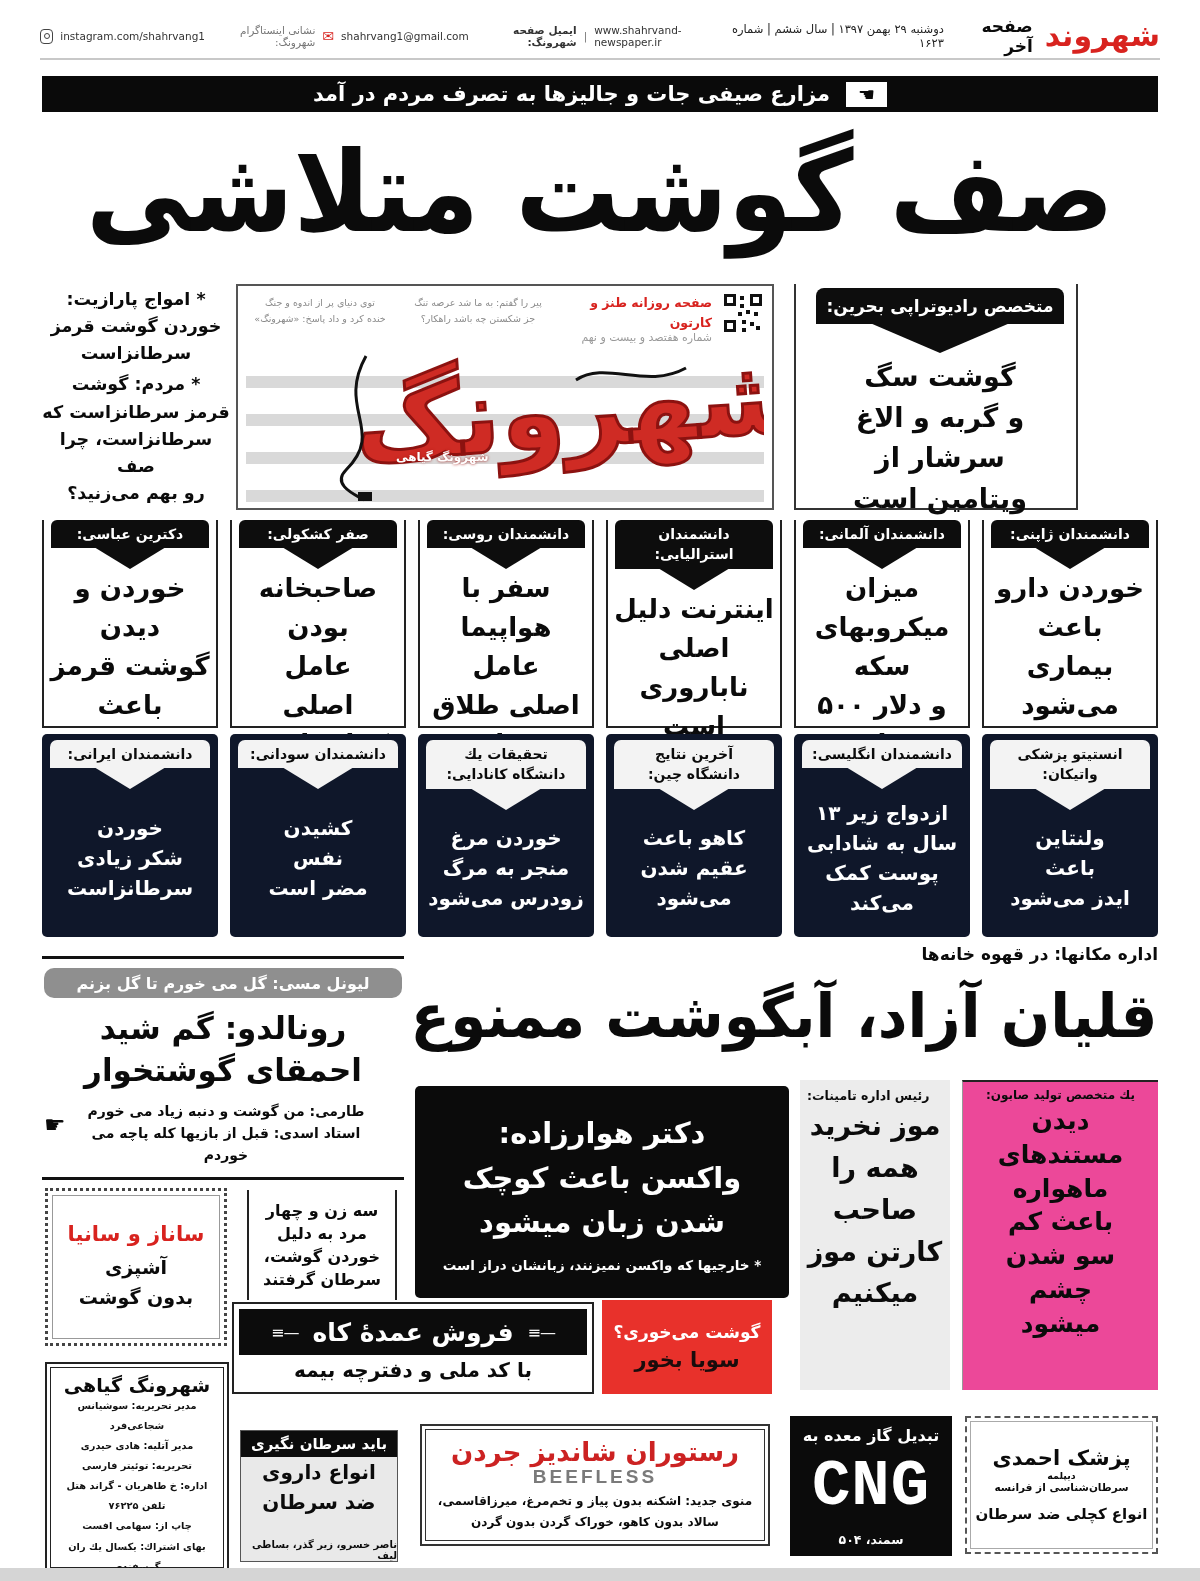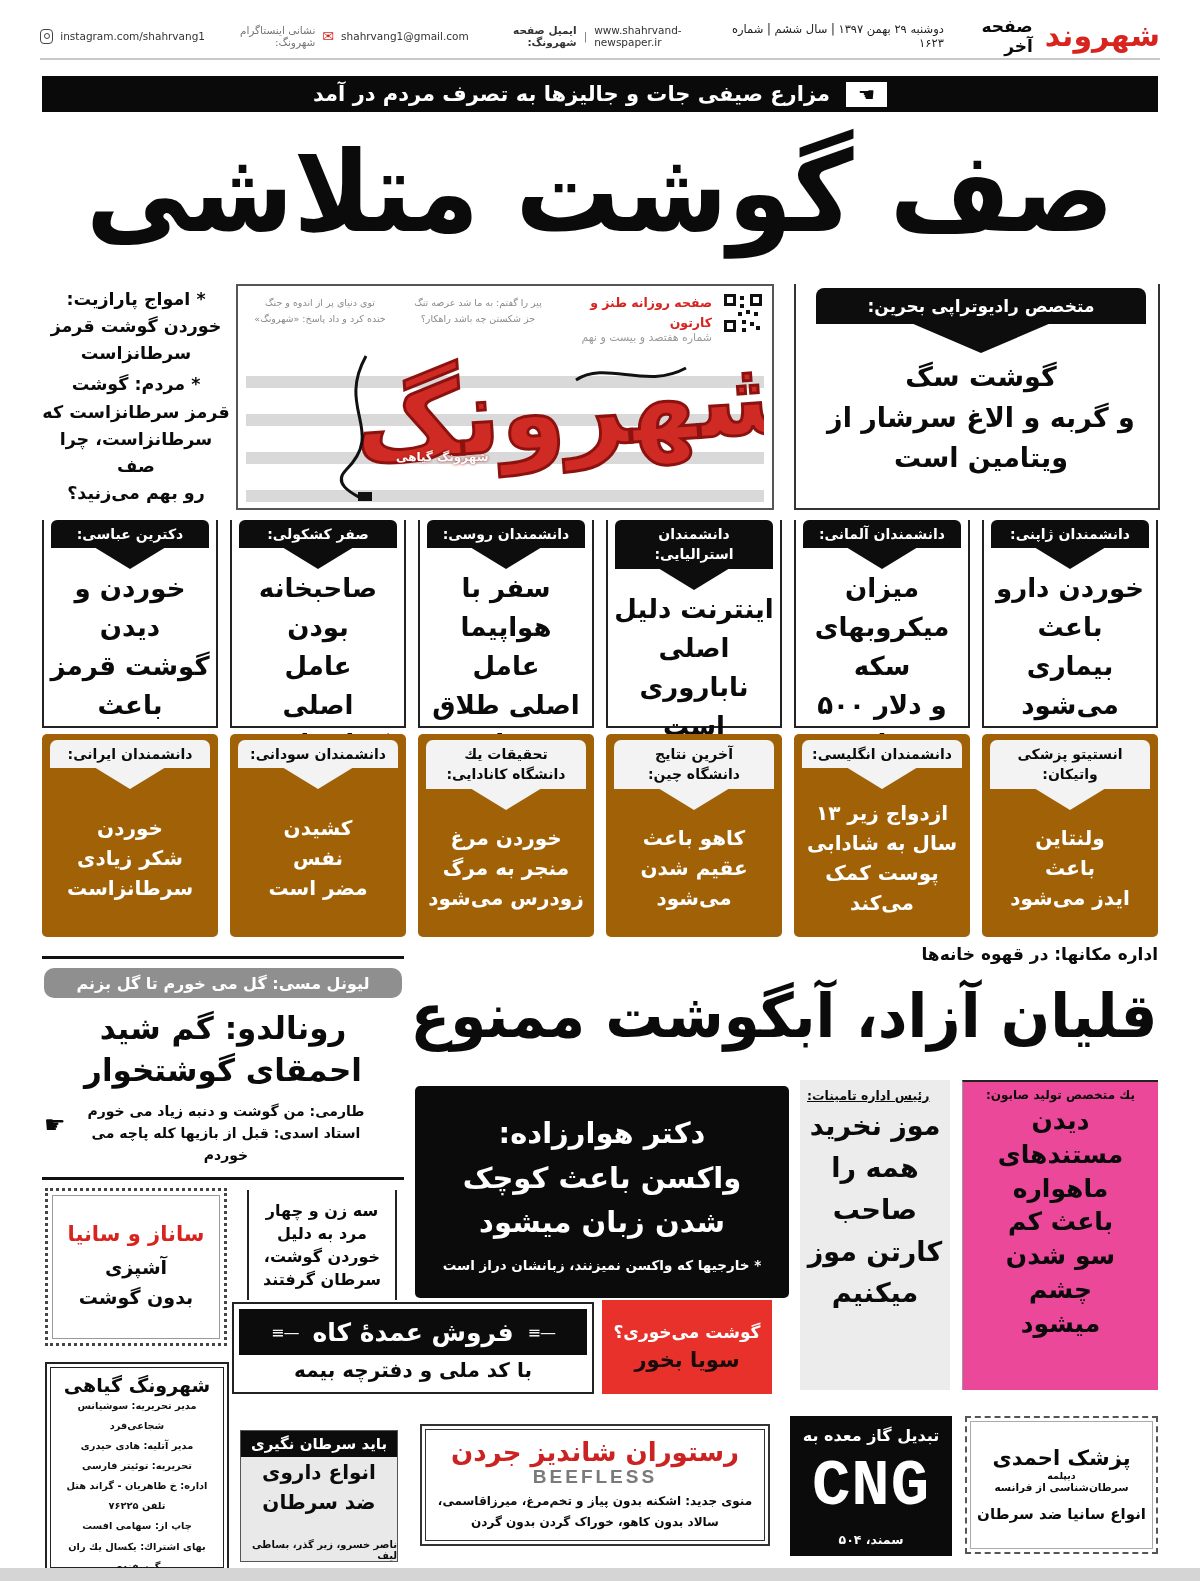--- a/index.html
+++ b/index.html
@@ -48,41 +48,41 @@
   .lb-issue{font-size:11px;color:#999;font-weight:normal;}
   .verse{font-size:9.5px;color:#8a8a8a;line-height:1.7;text-align:center;margin-top:3px;flex:1;}
   .logo-area{position:relative;height:152px;margin:4px 8px 6px;overflow:hidden;
     background:repeating-linear-gradient(180deg,#fff 0 26px,#d9d9d9 26px 38px);}
   .logo-word{position:absolute;right:-36px;top:8px;color:#cf2b24;font-size:104px;font-weight:bold;
     transform:rotate(-4deg);-webkit-text-stroke:3px #8c1210;line-height:1;}
   .logo-label{position:absolute;left:150px;bottom:38px;color:#fff;font-size:12px;font-weight:bold;z-index:3;
     text-shadow:0 0 3px #a01410;}
   .cord{position:absolute;inset:0;z-index:2;}
 
-  .bahrain{position:absolute;left:794px;top:284px;width:366px;height:226px;box-sizing:border-box;
+  .bahrain{position:absolute;left:794px;top:284px;width:284px;height:226px;box-sizing:border-box;
     border-left:2px solid #333;border-right:2px solid #333;border-bottom:2px solid #333;padding-left:8px;}
   .bah-tab{margin:4px 12px 0;background:#0d0d0d;color:#fff;text-align:center;font-size:17px;
     font-weight:bold;padding:8px 4px;border-radius:8px 8px 0 0;}
   .bah-notch{width:0;height:0;margin:-1px auto 0;border-left:70px solid transparent;
     border-right:70px solid transparent;border-top:30px solid #0d0d0d;}
   .bah-body{direction:rtl;text-align:center;font-size:27px;font-weight:bold;line-height:1.5;margin-top:4px;}
 
   
   .row{position:absolute;left:42px;width:1116px;display:flex;direction:ltr;gap:12px;}
   .row1{top:520px;height:208px;}
   .row2{top:734px;height:203px;}
   .wbox{flex:1;display:flex;flex-direction:column;background:#fff;box-sizing:border-box;
     border-left:2px solid #222;border-right:2px solid #222;border-bottom:2px solid #222;}
   .tab-k{margin:0 7px;background:#0d0d0d;color:#fff;font-size:14px;font-weight:bold;text-align:center;
     padding:4px 3px;direction:rtl;line-height:1.45;border-radius:6px 6px 0 0;}
   .notch-k{width:0;height:0;margin:-1px auto 0;border-left:36px solid transparent;
     border-right:36px solid transparent;border-top:22px solid #0d0d0d;}
   .wbody{flex:1;display:flex;align-items:center;justify-content:center;direction:rtl;text-align:center;
     font-size:26px;font-weight:bold;line-height:1.5;padding:0 4px 28px;}
-  .bbox{flex:1;display:flex;flex-direction:column;background:#a16207;color:#fff;border-radius:5px;box-sizing:border-box;}
+  .bbox{flex:1;display:flex;flex-direction:column;background:#0f172a;color:#fff;border-radius:5px;box-sizing:border-box;}
   .tab-w{margin:6px 8px 0;background:#f3f3f3;color:#0b0b0b;font-size:14px;font-weight:bold;text-align:center;
     padding:4px 3px;direction:rtl;line-height:1.45;border-radius:7px 7px 0 0;}
   .notch-w{width:0;height:0;margin:-1px auto 0;border-left:36px solid transparent;
     border-right:36px solid transparent;border-top:22px solid #f3f3f3;}
   .bbody{flex:1;display:flex;align-items:center;justify-content:center;direction:rtl;text-align:center;
     font-size:20px;font-weight:bold;line-height:1.5;padding:0 4px 10px;}
 
   
   .ronaldo{position:absolute;left:42px;top:956px;width:362px;height:224px;box-sizing:border-box;
     border-top:3px solid #111;border-bottom:3px solid #111;padding-top:9px;}
@@ -101,21 +101,21 @@
 
   
   .havar{position:absolute;left:415px;top:1086px;width:374px;height:212px;background:#0b0b0b;color:#fff;
     border-radius:5px;display:flex;flex-direction:column;align-items:center;justify-content:center;box-sizing:border-box;}
   .havar-title{direction:rtl;text-align:center;font-size:29px;font-weight:bold;line-height:1.55;}
   .havar-foot{direction:rtl;text-align:center;font-size:13.5px;font-weight:bold;margin-top:12px;}
 
   
   .banana{position:absolute;left:800px;top:1080px;width:150px;height:310px;background:#ececec;
     box-sizing:border-box;padding:8px 5px;}
-  .banana .hdr{direction:rtl;text-align:left;font-size:12.5px;font-weight:bold;padding-left:2px;text-decoration:underline;}
+  .banana .hdr{direction:rtl;text-align:left;font-size:12.5px;font-weight:bold;padding-left:2px;}
   .banana .bdy{direction:rtl;text-align:center;font-size:27px;font-weight:bold;line-height:1.55;margin-top:2px;}
   .soap{position:absolute;left:962px;top:1080px;width:196px;height:310px;background:#ec4899;box-sizing:border-box;
     border-top:2px solid #222;border-left:1px solid #999;padding:6px 5px;}
   .soap .hdr{direction:rtl;text-align:center;font-size:12px;font-weight:bold;}
   .soap .bdy{direction:rtl;text-align:center;font-size:25px;font-weight:bold;line-height:1.35;margin-top:2px;}
 
   
   .sanaz{position:absolute;left:45px;top:1188px;width:182px;height:158px;box-sizing:border-box;
     border:3px dotted #444;outline:1px solid #999;outline-offset:-8px;display:flex;flex-direction:column;
     align-items:center;justify-content:center;gap:6px;}
@@ -480,18 +480,18 @@
   <div class="cng">
     <div class="l1">تبدیل گاز معده به</div>
     <div class="big">CNG</div>
     <div class="sub">سمند، ۵۰۴</div>
   </div>
 
   <div class="ahmadi">
     <div class="ah-title">پزشک احمدی</div>
     <div class="ah-s1">دیپلمه</div>
     <div class="ah-s2">سرطان‌شناسی از فرانسه</div>
-    <div class="ah-body">انواع سانیا ضد سرطان</div>
+    <div class="ah-body">انواع کچلی ضد سرطان</div>
   </div>
 
   <div class="bottom-strip"></div>
 
 </div>
 
 </body></html>

